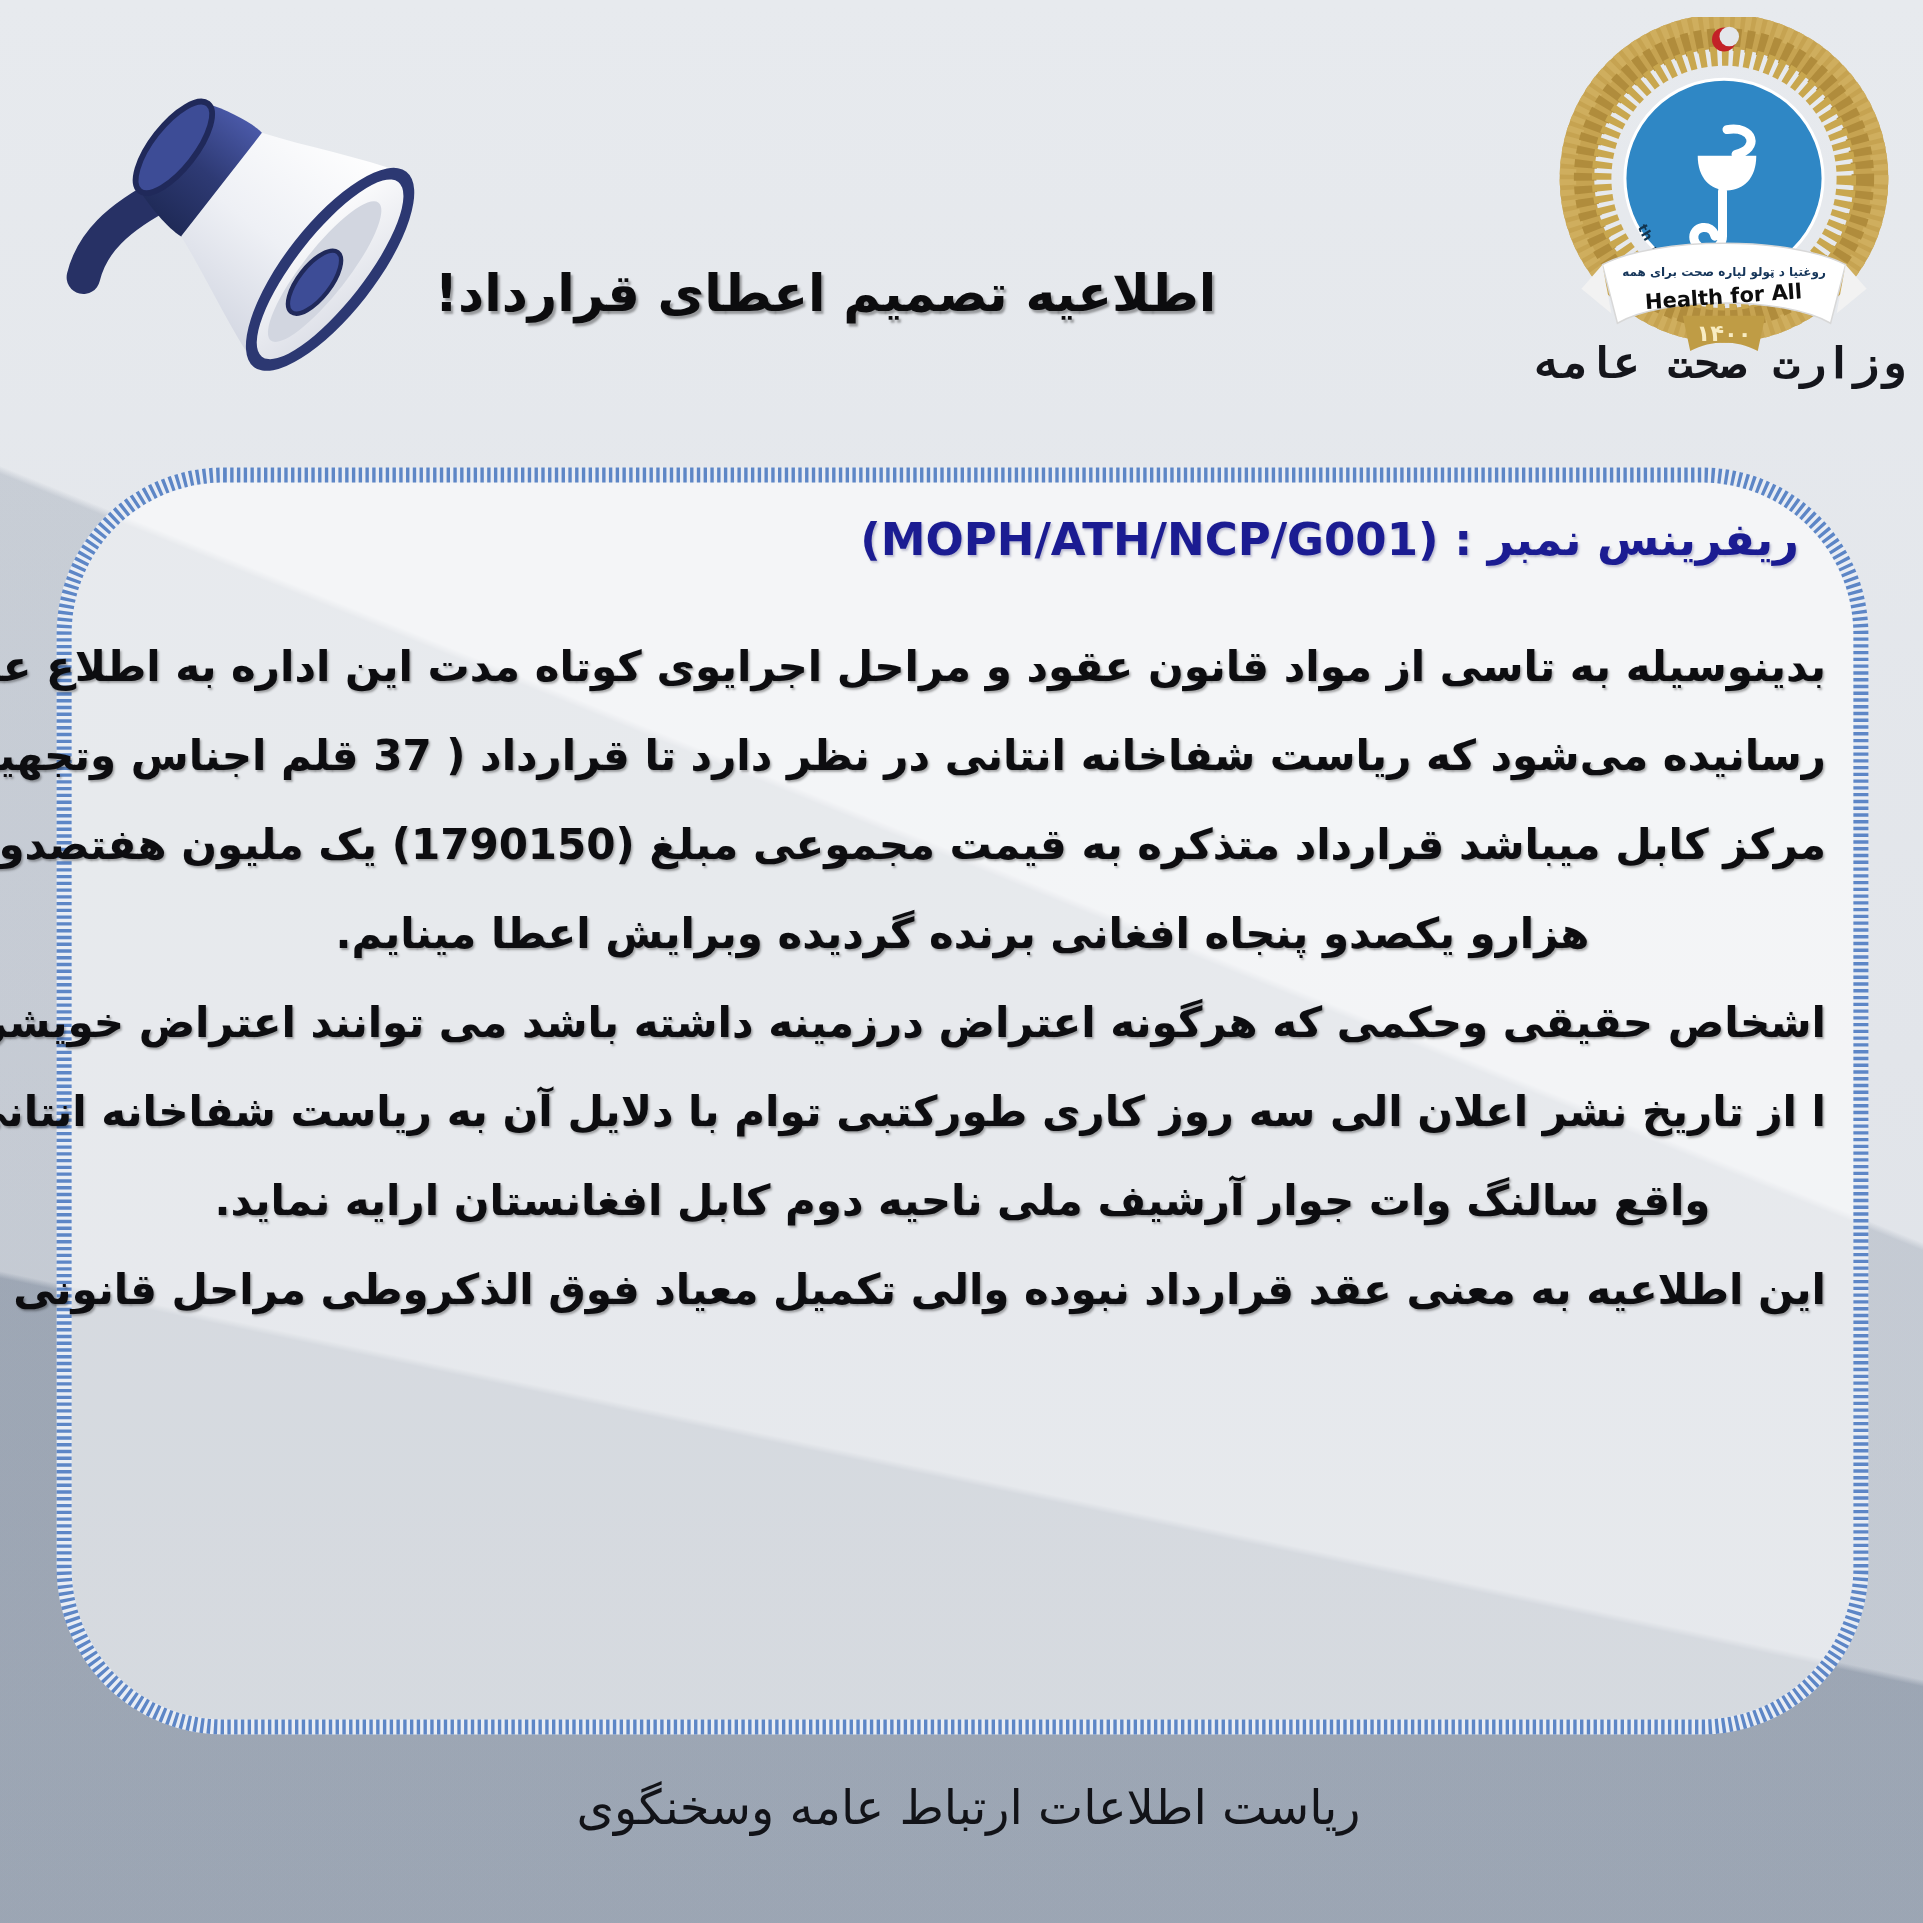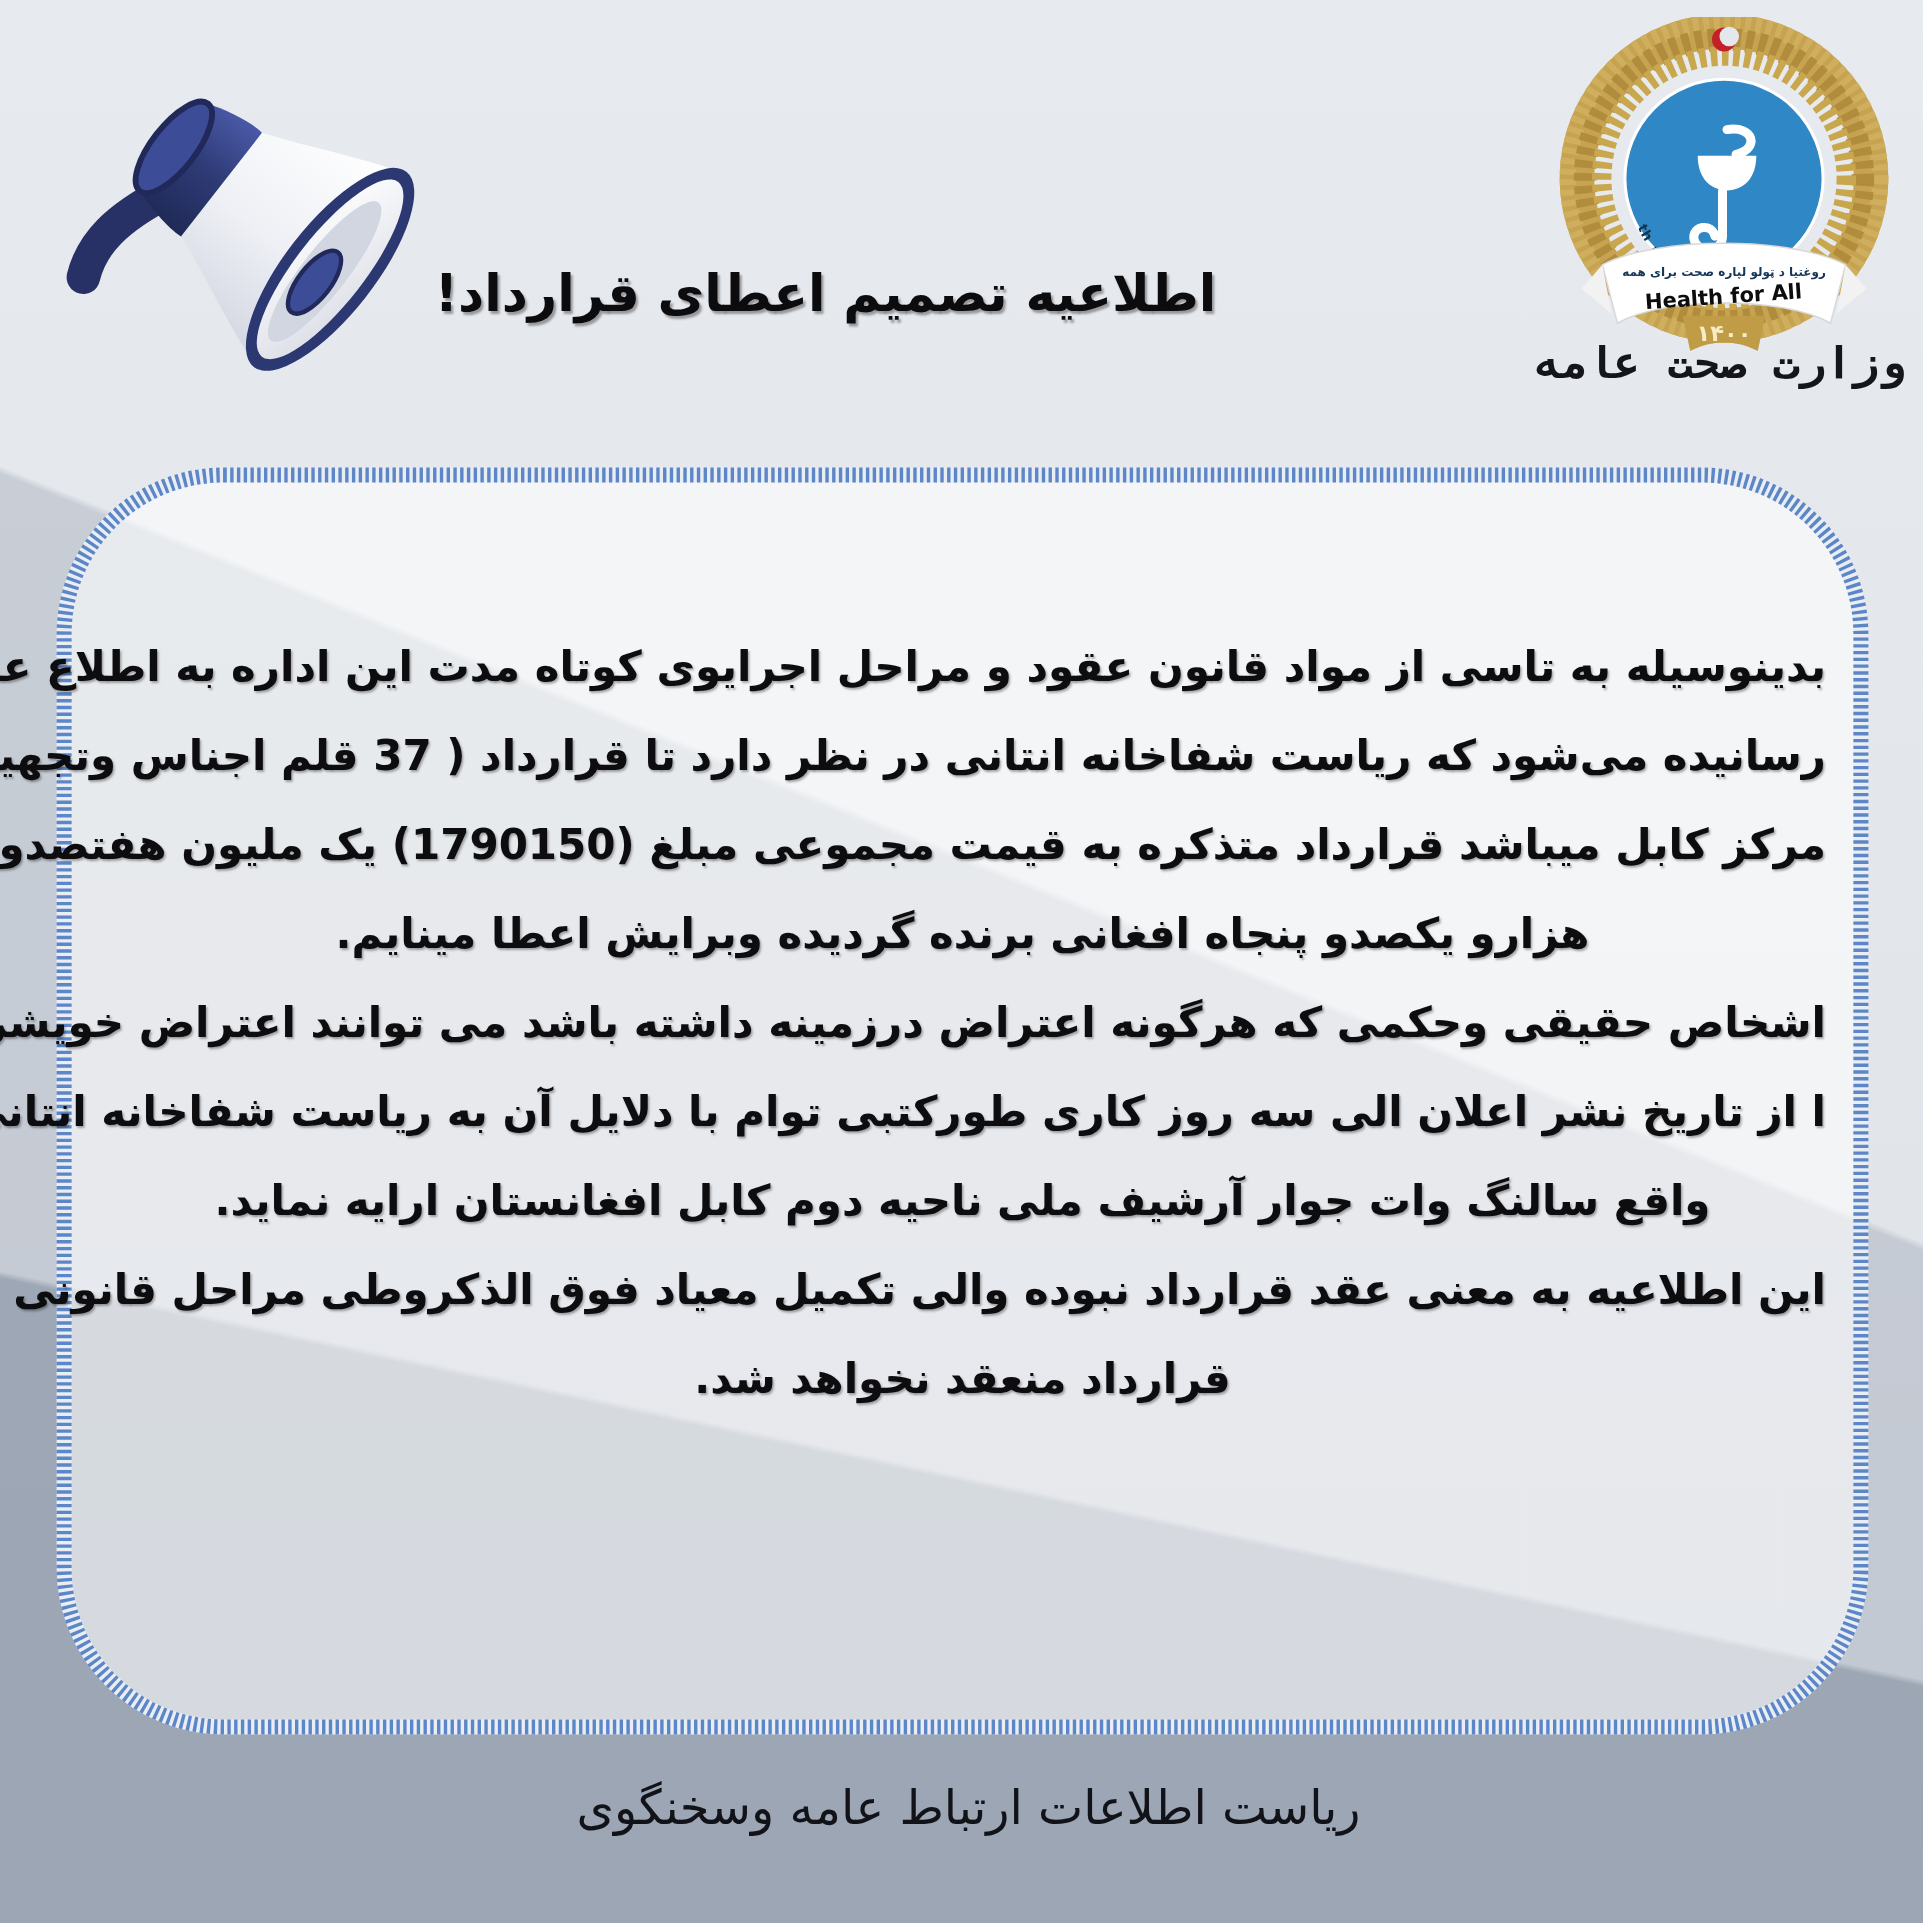--- a/index.html
+++ b/index.html
@@ -137,30 +137,33 @@
 
   <div class="main-title">اطلاعیه تصمیم اعطای قرارداد!</div>
 
   <div class="card">
     <svg class="card-frame" viewBox="0 0 2415 1690">
       <rect x="12" y="12" width="2391" height="1666" rx="212" fill="rgba(255,255,255,0.58)"></rect>
       <rect x="12" y="12" width="2391" height="1666" rx="212" fill="none" stroke="#e9edf4" stroke-width="20"></rect>
       <rect x="12" y="12" width="2391" height="1666" rx="212" fill="none" stroke="#5d86c6" stroke-width="20" stroke-dasharray="4.5 4.5"></rect>
     </svg>
 
+    <div class="ref-line">
+      <span>ریفرینس نمبر  : </span>
+      <span dir="ltr">(MOPH/ATH/NCP/G001)</span>
+    </div>
 
     <div class="body-text">
       <div class="line">بدینوسیله به تاسی از مواد  قانون عقود و مراحل اجرایوی کوتاه مدت این اداره به اطلاع عموم</div>
       <div class="line">رسانیده می‌شود که ریاست شفاخانه انتانی در نظر دارد تا قرارداد ( 37 قلم اجناس وتجهیزات</div>
       <div class="line">مرکز کابل میباشد قرارداد متذکره به قیمت مجموعی مبلغ (1790150) یک ملیون هفتصدو نود</div>
       <div class="line center">هزارو یکصدو پنجاه افغانی برنده گردیده وبرایش اعطا مینایم.</div>
       <div class="line">اشخاص حقیقی وحکمی که هرگونه اعتراض درزمینه داشته باشد می توانند اعتراض خویشر</div>
       <div class="line">ا از تاریخ نشر اعلان الی سه روز کاری طورکتبی توام با دلایل آن به ریاست شفاخانه انتانی</div>
       <div class="line center">واقع سالنگ وات جوار آرشیف ملی ناحیه دوم کابل افغانستان ارایه نماید.</div>
       <div class="line">این اطلاعیه به معنی عقد قرارداد نبوده والی تکمیل معیاد فوق الذکروطی مراحل قانونی بعدی</div>
-      <div class="line center">قرارداد منعقد نخواهد شد.</div>
     </div>
   </div>
 
   <div class="footer-calligraphy">ریاست اطلاعات ارتباط عامه وسخنگوی</div>
 
 </div>
 
 
 </body></html>

